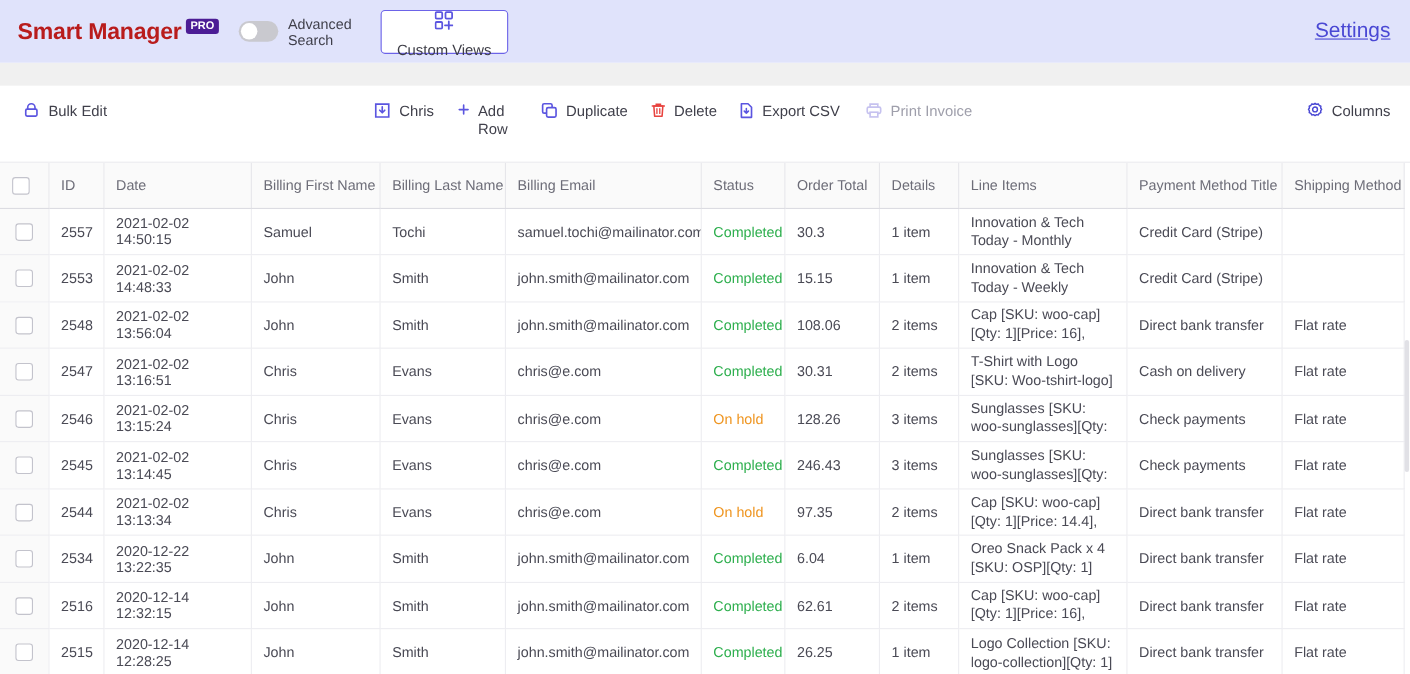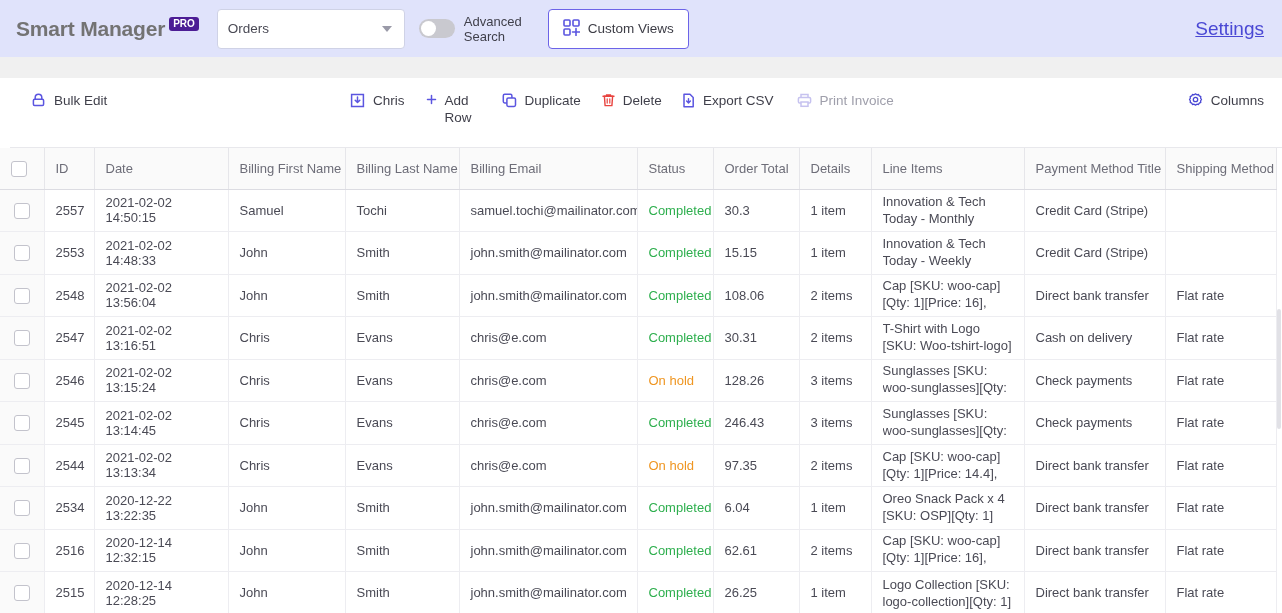--- a/index.html
+++ b/index.html
@@ -21,21 +21,21 @@
   }
   .brand {
     display: flex;
     align-items: flex-start;
     margin-right: 18px;
     white-space: nowrap;
   }
   .brand-name {
     font-size: 21px;
     font-weight: bold;
-    color: #737373;
+    color: #b91c1c;
     letter-spacing: -0.2px;
     line-height: 24px;
   }
   .brand-badge {
     background: #4c1d95;
     color: #ffffff;
     font-size: 10px;
     font-weight: bold;
     padding: 1px 4px 2px 4px;
     border-radius: 3px;
@@ -108,20 +108,21 @@
     background: #ffffff;
     border: 1px solid #6c63e8;
     border-radius: 4px;
     display: flex;
     align-items: center;
     gap: 8px;
     padding: 0 14px;
     font-size: 13.5px;
     color: #3d3d46;
     cursor: pointer;
+    flex-direction: column;
   }
 
   .settings-link {
     position: absolute;
     right: 18px;
     font-size: 19px;
     color: #4a48d4;
     text-decoration: underline;
     cursor: pointer;
   }
@@ -131,21 +132,20 @@
 
   
   #toolbar {
     height: 70px;
     background: #ffffff;
     position: relative;
     display: flex;
     align-items: flex-start;
     padding-top: 14px;
     border-bottom: 1px solid #e8e8ec;
-    margin-left: 10px;
   }
   .tool {
     display: flex;
     align-items: flex-start;
     gap: 7px;
     font-size: 13.5px;
     color: #3f3f4a;
     cursor: pointer;
     line-height: 17px;
   }
@@ -251,24 +251,20 @@
 </head>
 <body>
 
 <div id="topbar">
 
   <div class="brand">
     <span class="brand-name">Smart Manager</span>
     <span class="brand-badge">PRO</span>
   </div>
 
-  <div class="select-box">
-    <span>Orders</span>
-    <span class="select-caret"></span>
-  </div>
 
 
   <div class="toggle-wrap">
     <div class="toggle">
       <div class="toggle-knob"></div>
     </div>
     <span class="toggle-label">Advanced Search</span>
   </div>
 
   <div class="custom-views-btn">

